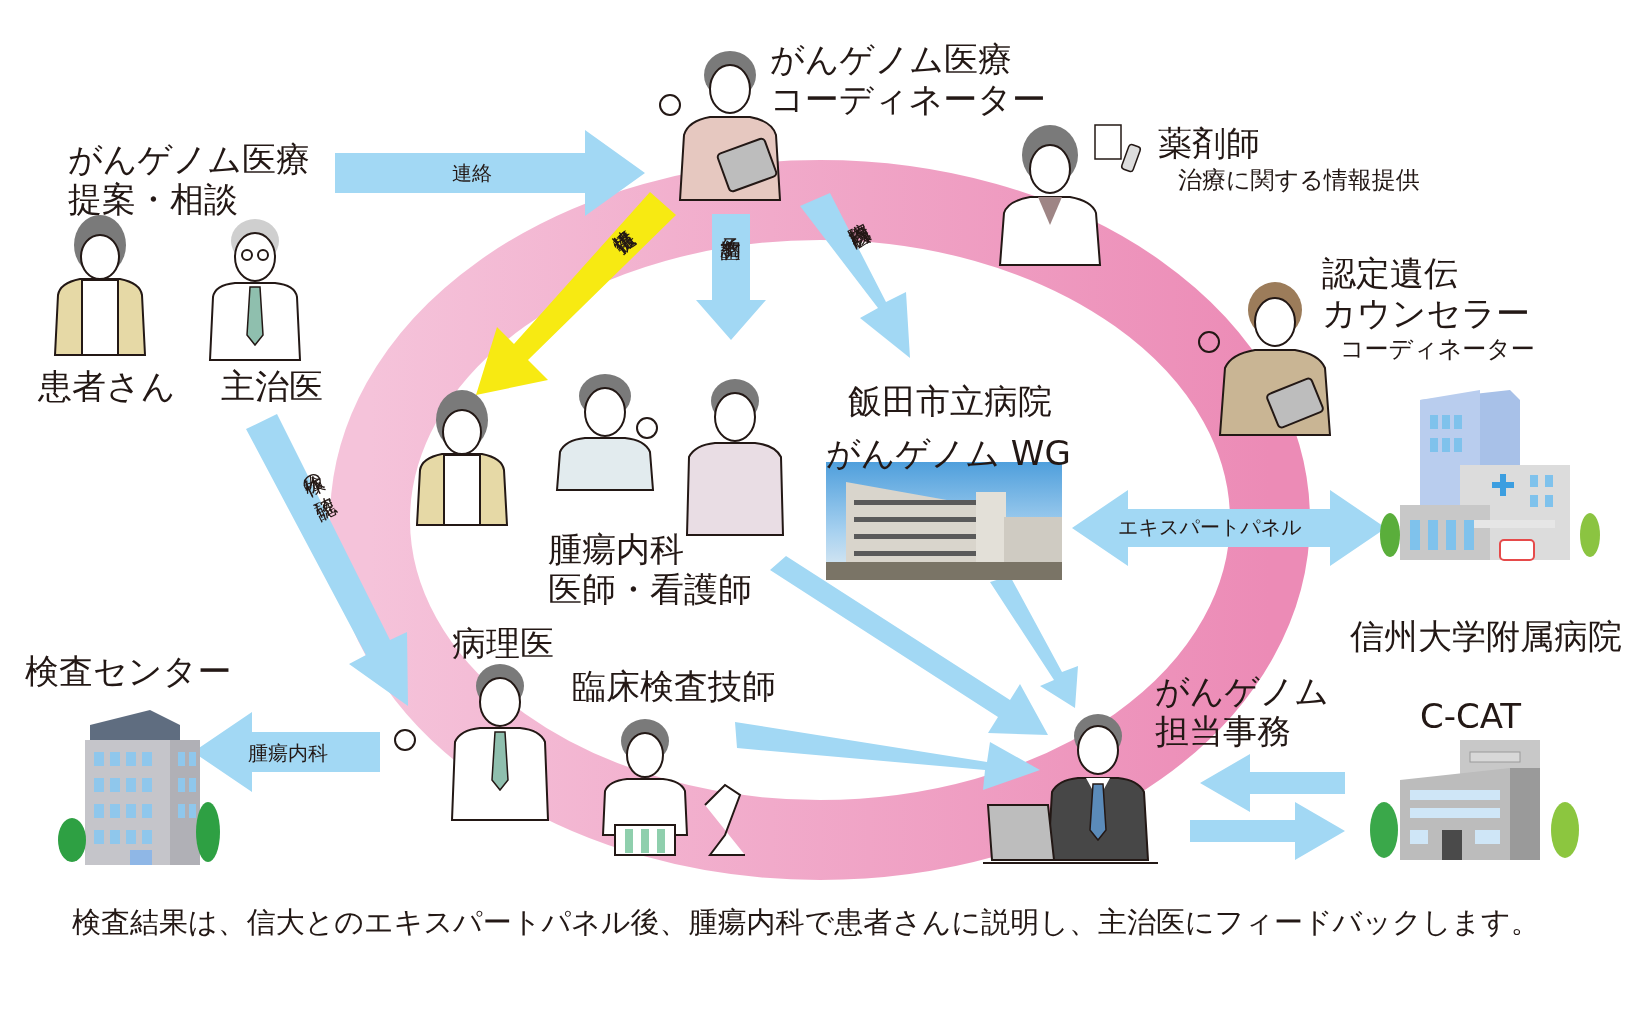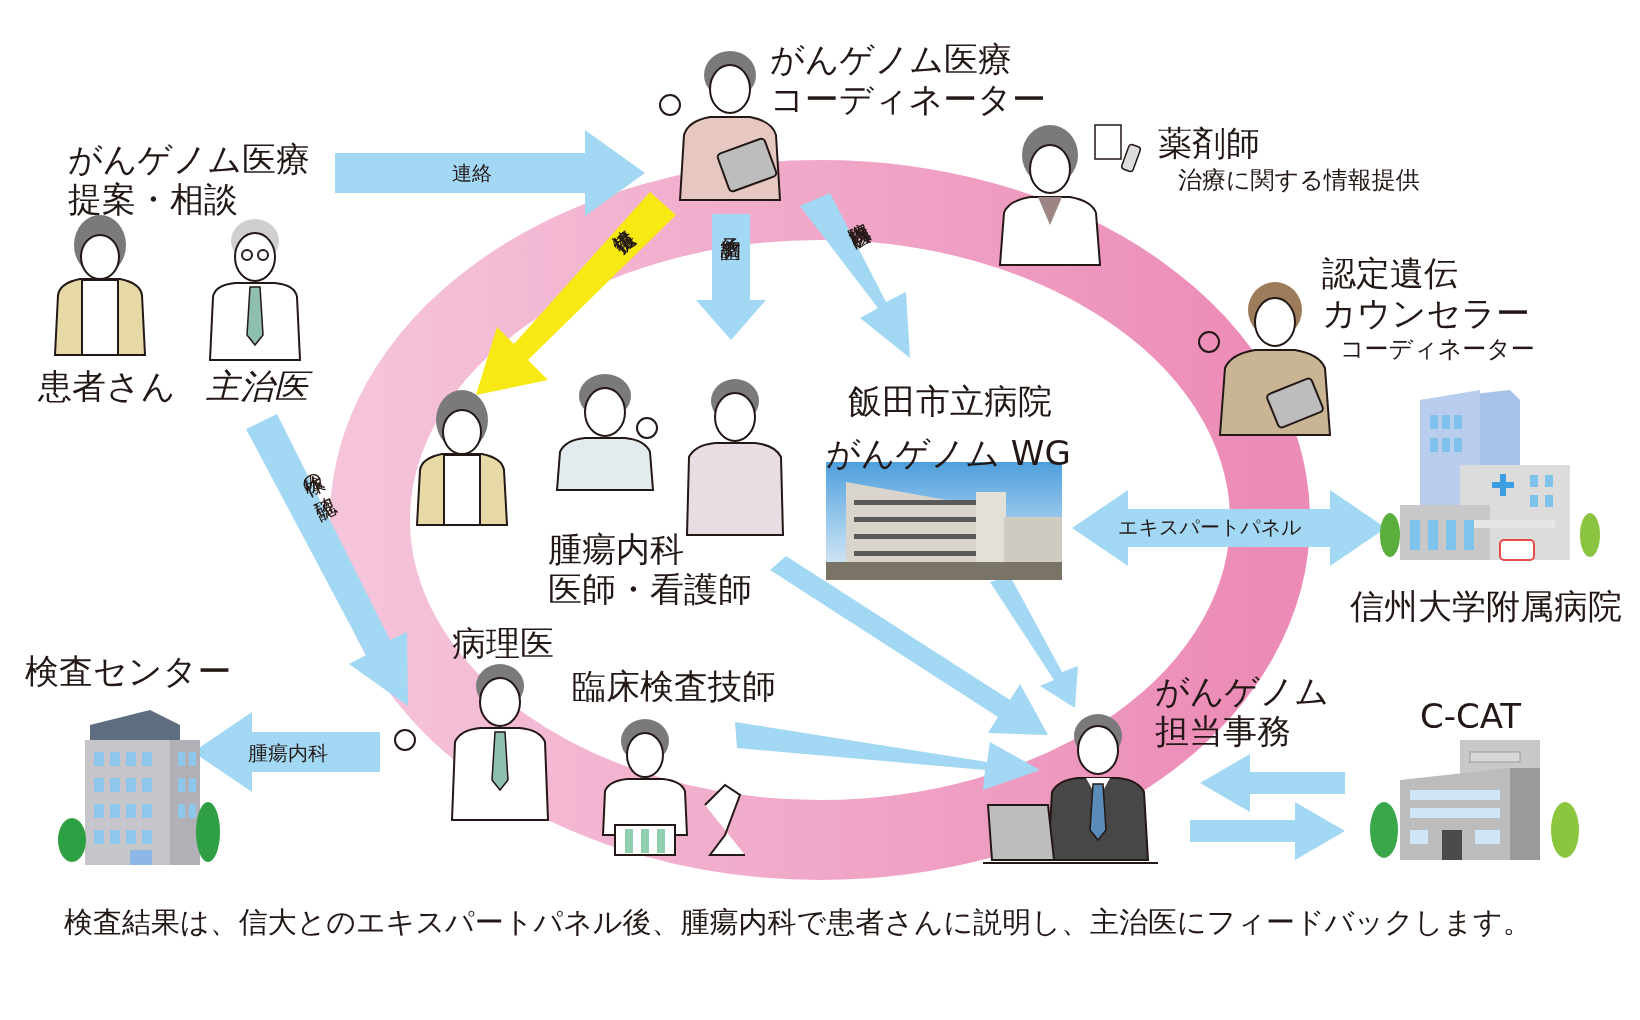--- a/index.html
+++ b/index.html
@@ -4,21 +4,21 @@
 <style>
   html, body { margin:0; padding:0; background:#ffffff; }
   body { width:1640px; height:1020px; position:relative; overflow:hidden;
          font-family:"DejaVu Sans","Liberation Sans",sans-serif; color:#231815; }
   #canvas { position:absolute; left:0; top:0; width:1640px; height:1020px; }
   .lbl { position:absolute; white-space:nowrap; line-height:1.25; }
   .lbl.big { font-size:34px; }
   .lbl.mid { font-size:24px; }
   .arrow-text { position:absolute; font-size:20px; white-space:nowrap; }
   .vtext { writing-mode:vertical-rl; text-orientation:upright; letter-spacing:1px; }
-  .footer { position:absolute; left:34px; top:895px; width:1560px; font-size:29px; line-height:54px; }
+  .footer { position:absolute; left:42px; top:895px; width:1560px; font-size:29px; line-height:54px; }
   .photo { position:absolute; left:826px; top:462px; width:236px; height:118px; overflow:hidden;
            background:linear-gradient(180deg,#5aa8e0 0%,#9fcdef 45%,#dfe9f1 100%); }
 </style>
 </head>
 <body>
 
 <svg id="canvas" viewBox="0 0 1640 1020" xmlns="http://www.w3.org/2000/svg">
   <defs>
     <linearGradient id="ringGrad" x1="0" y1="0" x2="1" y2="0">
       <stop offset="0" stop-color="#f5c3da"></stop>
@@ -242,39 +242,39 @@
     </g>
     <rect x="150" y="30" width="30" height="80" fill="#e3e0d8"></rect>
     <rect x="178" y="55" width="58" height="55" fill="#cfcbc2"></rect>
     <rect x="0" y="100" width="236" height="18" fill="#7a7466"></rect>
   </svg>
 </div>
 
 <div class="lbl big" style="left:68px;top:138px;">がんゲノム医療</div>
 <div class="lbl big" style="left:68px;top:178px;">提案・相談</div>
 <div class="lbl big" style="left:38px;top:365px;">患者さん</div>
-<div class="lbl big" style="left:206px;top:365px;font-style:italic;">主治医</div>
+<div class="lbl big" style="left:221px;top:365px;">主治医</div>
 
 <div class="lbl big" style="left:770px;top:38px;">がんゲノム医療</div>
 <div class="lbl big" style="left:770px;top:78px;">コーディネーター</div>
 
 <div class="lbl big" style="left:1158px;top:122px;">薬剤師</div>
 <div class="lbl mid" style="left:1178px;top:165px;">治療に関する情報提供</div>
 
 <div class="lbl big" style="left:1322px;top:252px;">認定遺伝</div>
 <div class="lbl big" style="left:1322px;top:292px;">カウンセラー</div>
 <div class="lbl mid" style="left:1340px;top:334px;">コーディネーター</div>
 
 <div class="lbl big" style="left:848px;top:380px;">飯田市立病院</div>
 <div class="lbl big" style="left:826px;top:432px;">がんゲノム WG</div>
 
 <div class="lbl big" style="left:548px;top:528px;">腫瘍内科</div>
 <div class="lbl big" style="left:548px;top:568px;">医師・看護師</div>
 
-<div class="lbl big" style="left:1350px;top:585px;">信州大学附属病院</div>
+<div class="lbl big" style="left:1350px;top:615px;">信州大学附属病院</div>
 
 <div class="lbl big" style="left:452px;top:622px;">病理医</div>
 <div class="lbl big" style="left:572px;top:665px;">臨床検査技師</div>
 
 <div class="lbl big" style="left:25px;top:650px;">検査センター</div>
 
 <div class="lbl big" style="left:1155px;top:670px;">がんゲノム</div>
 <div class="lbl big" style="left:1155px;top:710px;">担当事務</div>
 
 <div class="lbl big" style="left:1420px;top:695px;">C-CAT</div>

